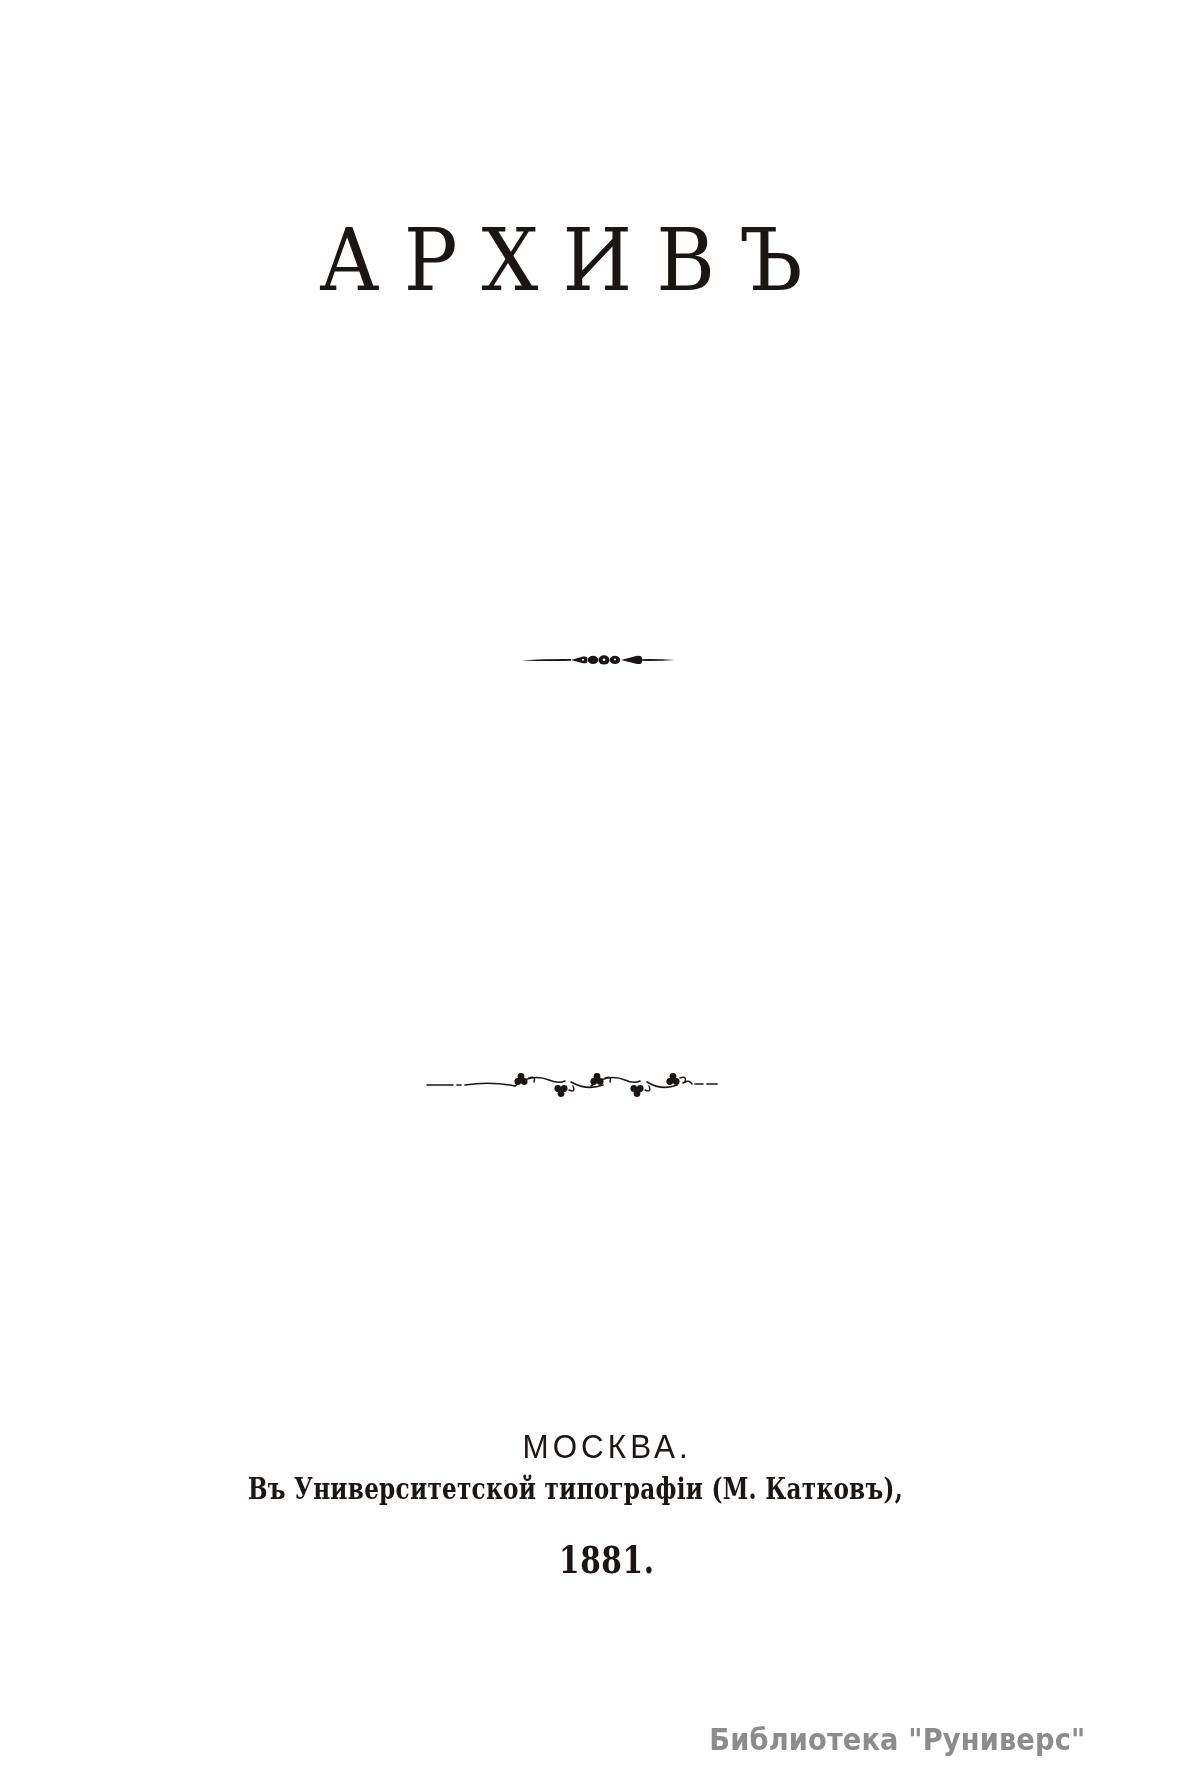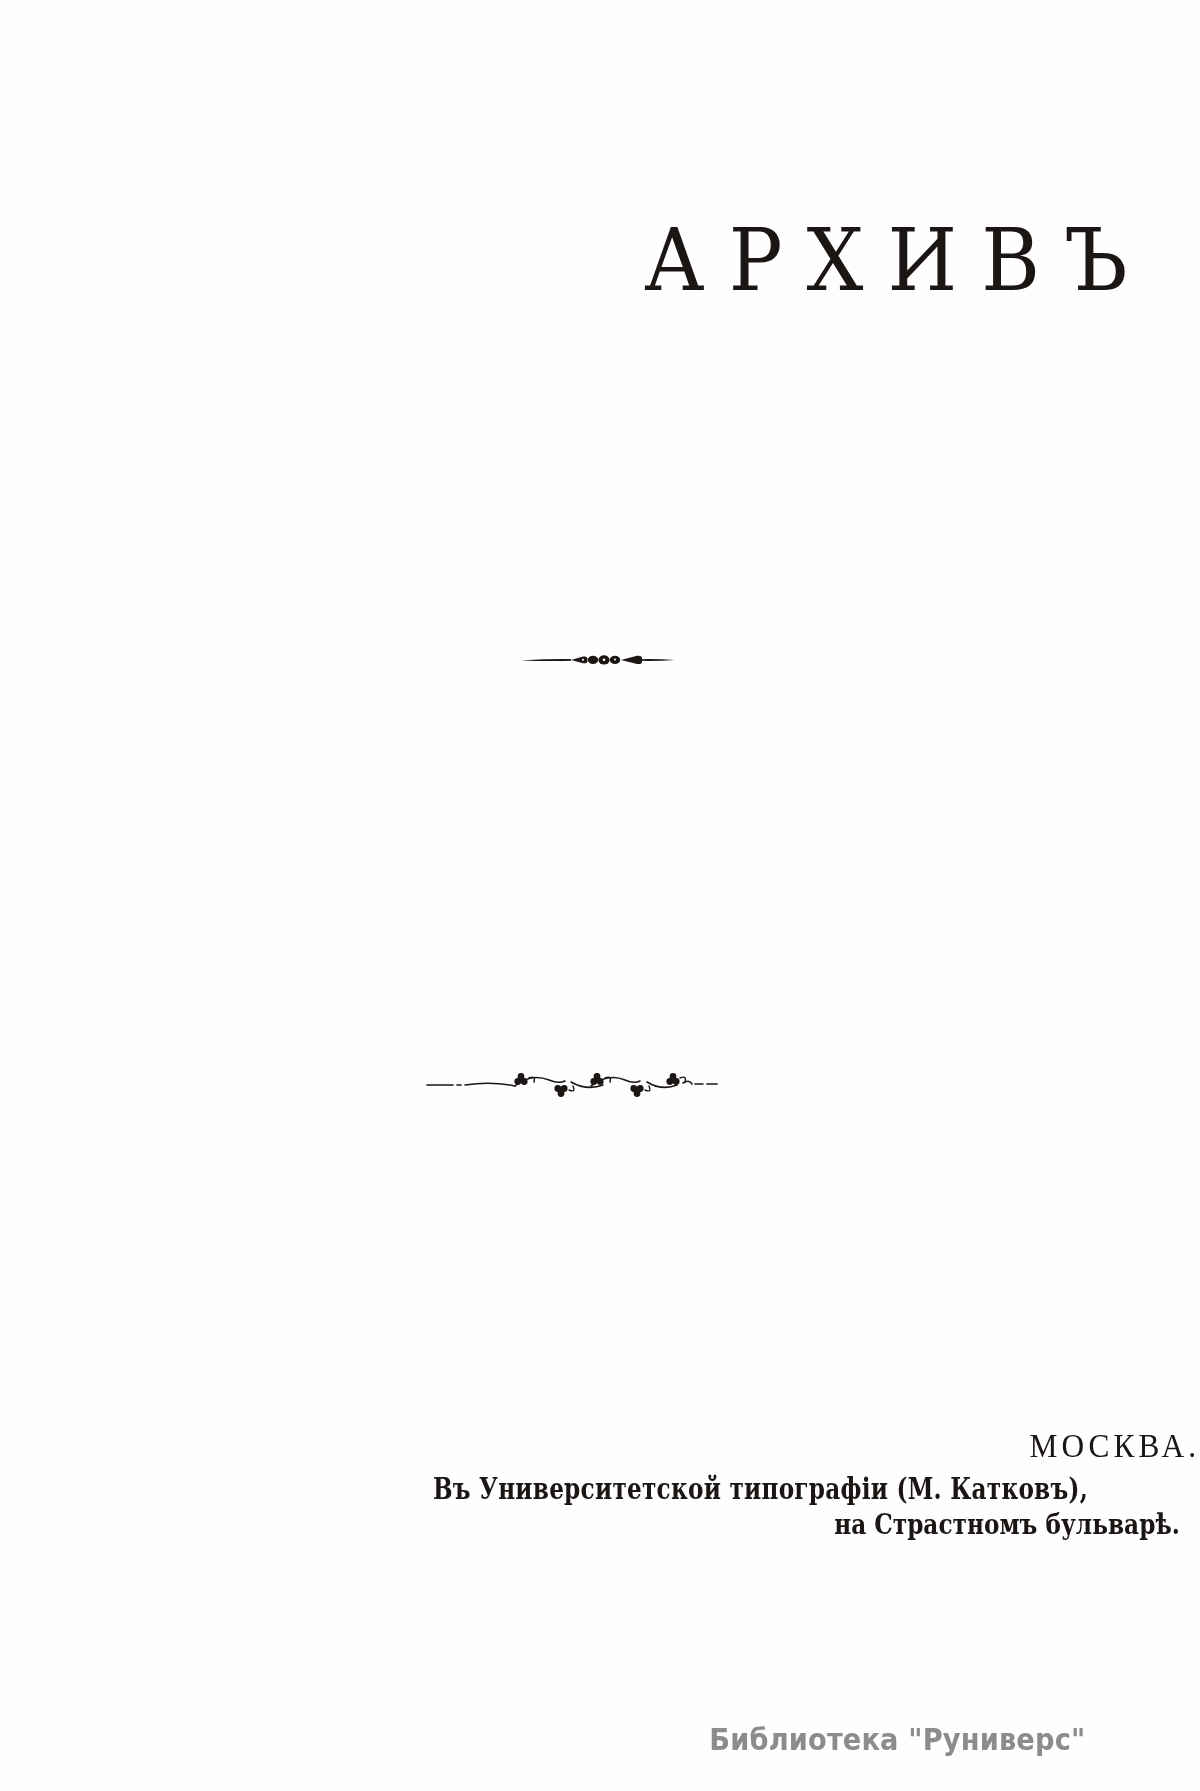--- a/index.html
+++ b/index.html
@@ -14,21 +14,21 @@
     margin: 0 auto;
     background: #fefefe;
     overflow: hidden;
     font-family: "DejaVu Serif", "Liberation Serif", serif;
     color: #1b1613;
   }
   .line {
     position: absolute;
     left: 4px;
     right: 0;
-    text-align: right;
+    text-align: center;
     line-height: 1;
     white-space: nowrap;
   }
   .line > span {
     display: inline-block;
     transform-origin: 50% 50%;
   }
 
   
   .series-title { top: 217px; font-size: 86px; }
@@ -53,21 +53,21 @@
     font-weight: 700;
     letter-spacing: 0.12em;
     word-spacing: 0.55em;
     transform: translateX(-15px) scaleX(0.70);
   }
 
   
   .city-line {
     top: 1430px;
     font-size: 33px;
-    font-family: Liberation Serif, serif;
+    font-family: Liberation Sans, sans-serif;
   }
   .city-line > span {
     letter-spacing: 0.13em;
     transform: translateX(5px) scaleX(0.95);
   }
 
   
   .publisher-line { top: 1475px; font-size: 29px; margin-left: 7px; }
   .publisher-line > span {
     font-weight: 700;
@@ -188,20 +188,20 @@
   </svg>
 
   <div class="line city-line">
     <span>МОСКВА.</span>
   </div>
 
   <div class="line publisher-line">
     <span>Въ Университетской типографіи (М. Катковъ),</span>
   </div>
 
-  <div class="line address-line">
-    <span>на Страстномъ бульварѣ.</span>
-  </div>
-
+
+  <div class="line year-line">
+    <span>1881.</span>
+  </div>
 
   <div class="watermark" style="color: rgb(140, 140, 140);">Библиотека "Руниверс"</div>
 
 </div>
 
 </body></html>

